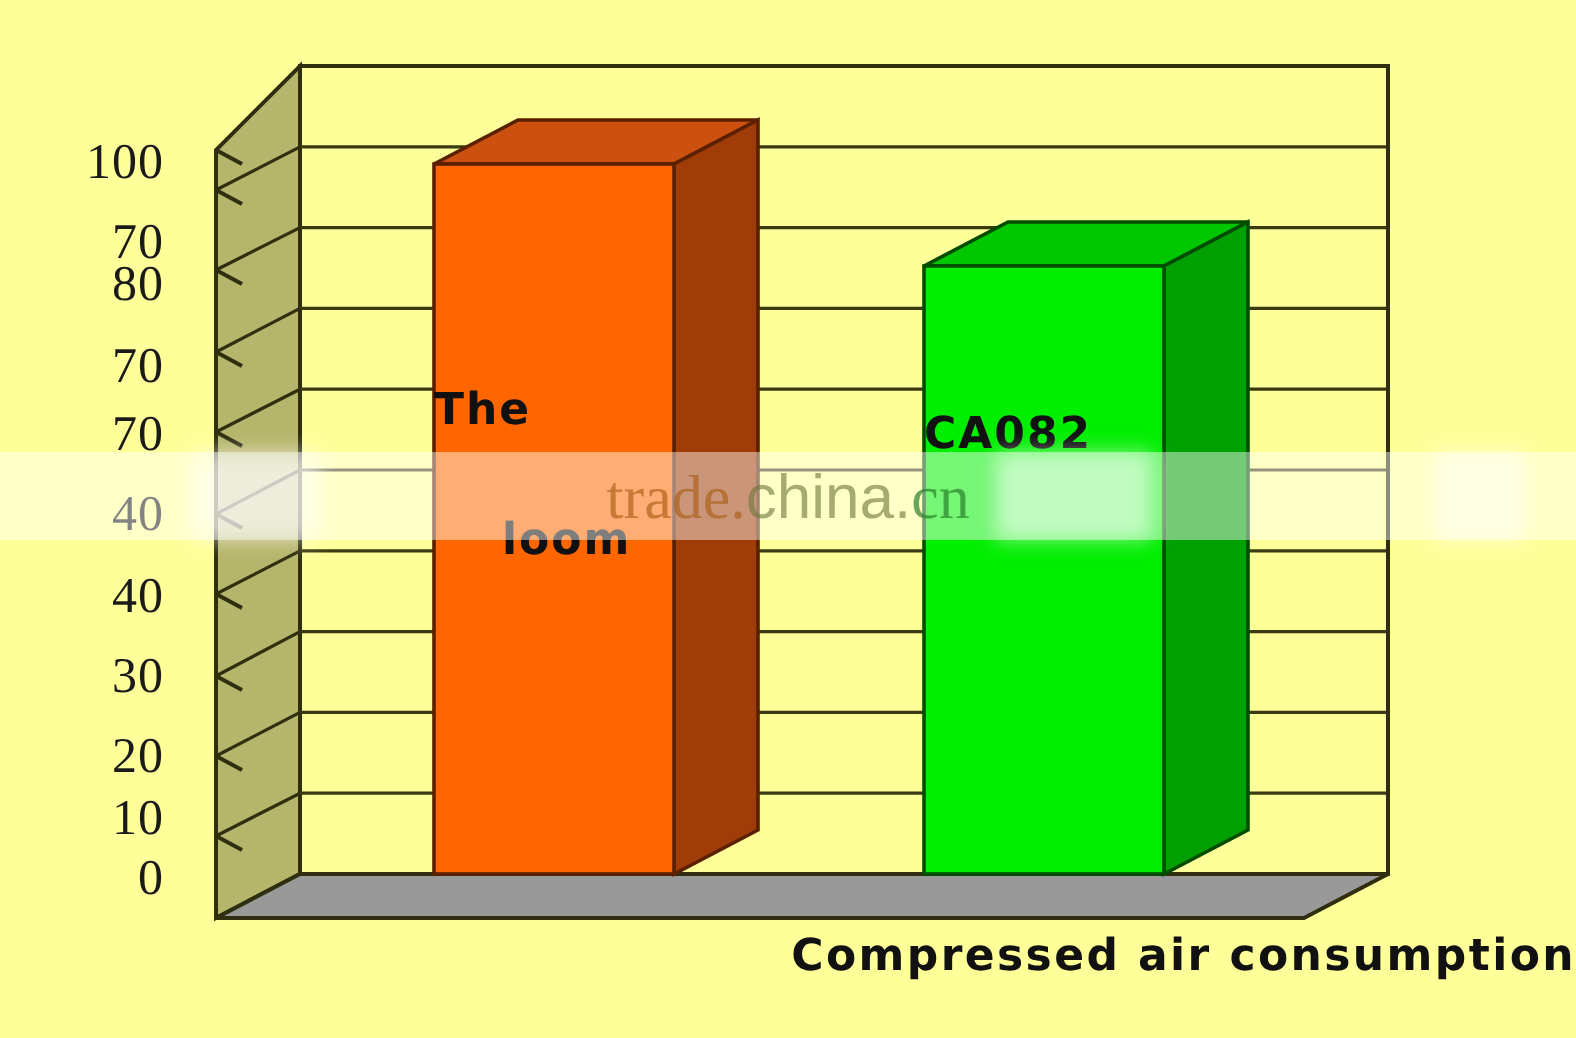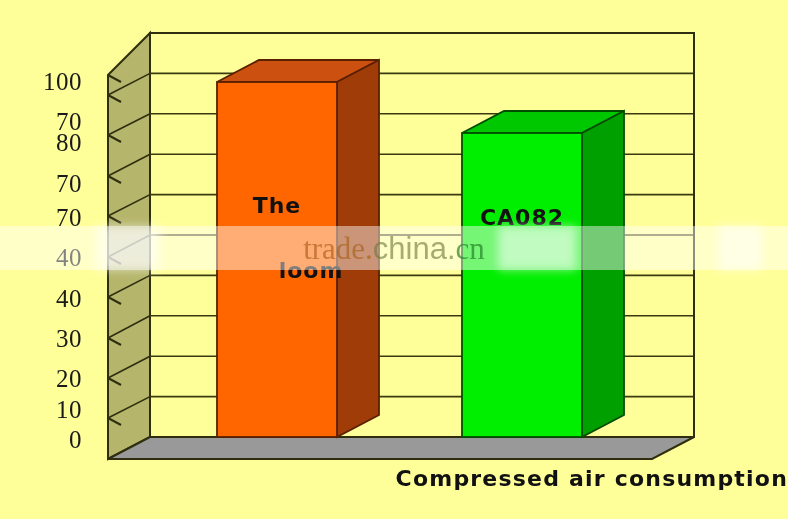--- a/index.html
+++ b/index.html
@@ -46,21 +46,21 @@
     position: absolute;
     left: 26px;
     top: 0;
     width: 56px;
     height: 519px;
   }
 
   
   .bar-label {
     position: absolute;
-    text-align: center;
+    text-align: left;
     font-family: "DejaVu Sans", sans-serif;
     font-weight: bold;
     font-size: 22px;
     color: #111111;
     letter-spacing: 1px;
     white-space: nowrap;
   }
 
   
   #x-axis-caption {

